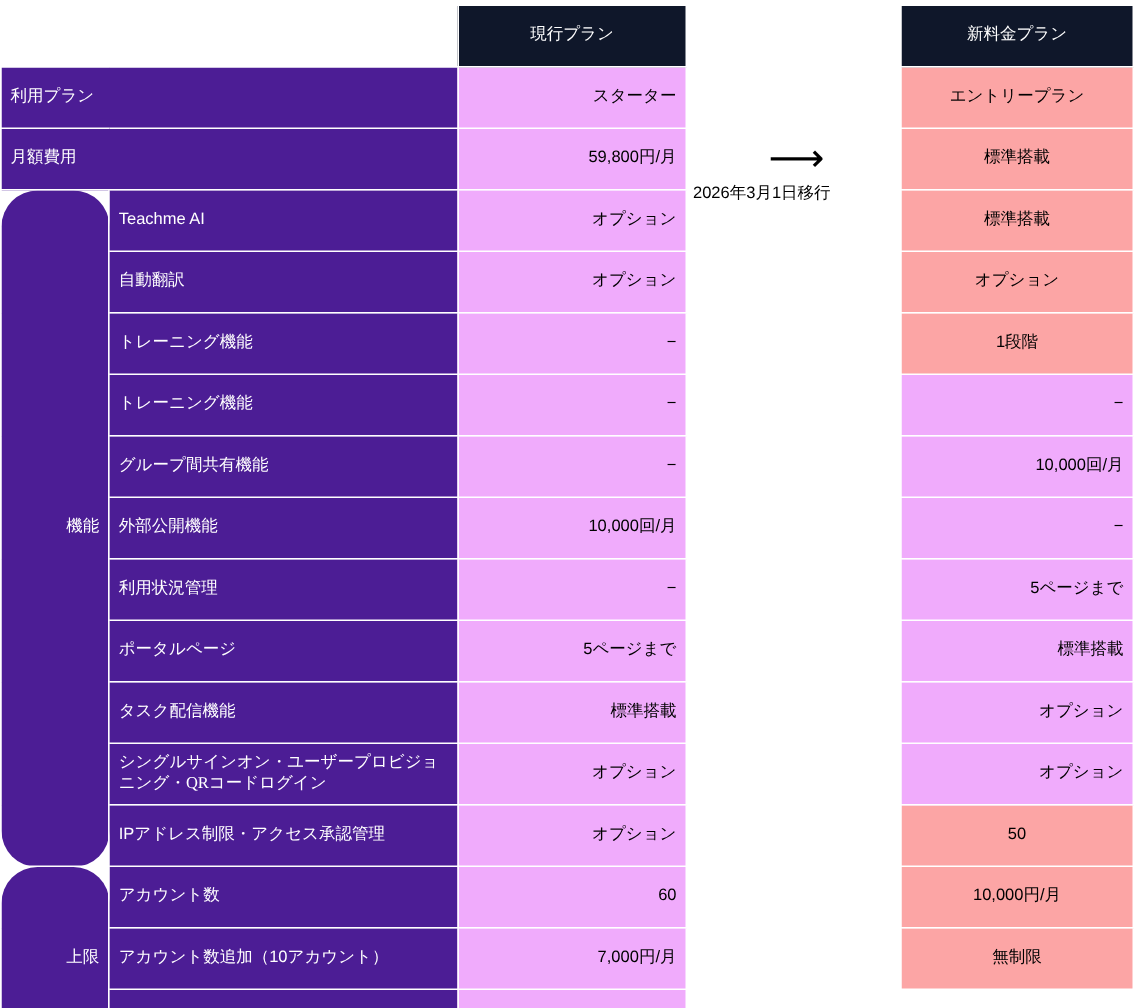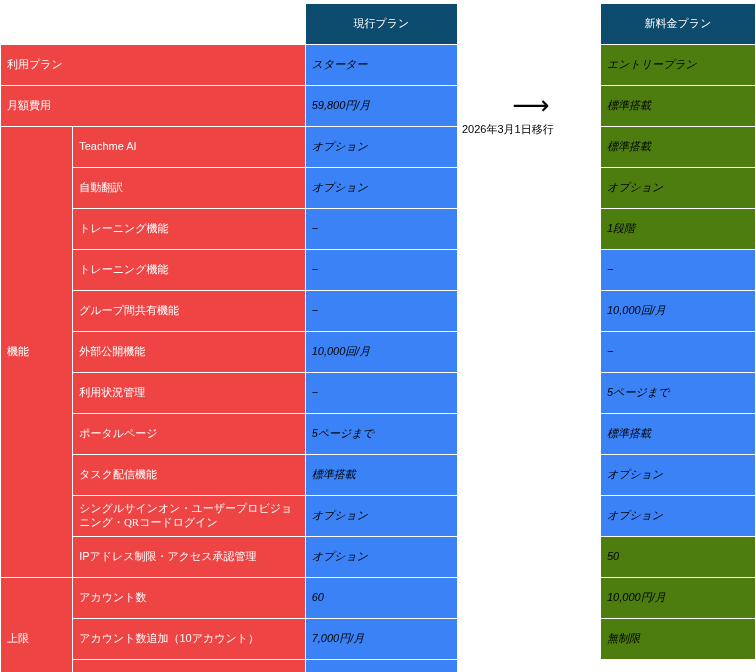--- a/index.html
+++ b/index.html
@@ -43,51 +43,50 @@
   }
   .left-table td, .right-table td {
     border: 1px solid #ffffff;
     height: 36px;
     padding: 2px 6px;
     vertical-align: middle;
     font-size: 11px;
     line-height: 1.25;
   }
   .blue {
-    background: #ef4444;
+    background: #4c1d95;
     color: #ffffff;
   }
   .blue-head {
-    background: #0c4a6e;
+    background: #0f172a;
     color: #ffffff;
     text-align: center;
     font-size: 12px;
   }
   .white {
-    background: #3b82f6;
-    color: #000000;
-    text-align: left;
+    background: #f0abfc;
+    color: #000000;
+    text-align: right;
     border: 1px solid #2f7aec;
-    font-style: italic;
   }
   .cream {
-    background: #4d7c0f;
-    color: #000000;
-    text-align: left;
+    background: #fca5a5;
+    color: #000000;
+    text-align: center;
     border: 1px solid #2f7aec;
-    font-style: italic;
   }
   .rowlabel {
     text-align: left;
     padding-left: 8px;
   }
   .catlabel {
-    text-align: left;
+    text-align: right;
     padding-left: 8px;
     vertical-align: middle;
+    border-radius: 24px;
   }
   .corner {
     background: #ffffff;
     border: 1px solid #ffffff;
   }
   .col-cat { width: 72px; }
   .col-item { width: 232px; }
   .col-val { width: 152px; }
   .r-col-val { width: 154px; }
 

